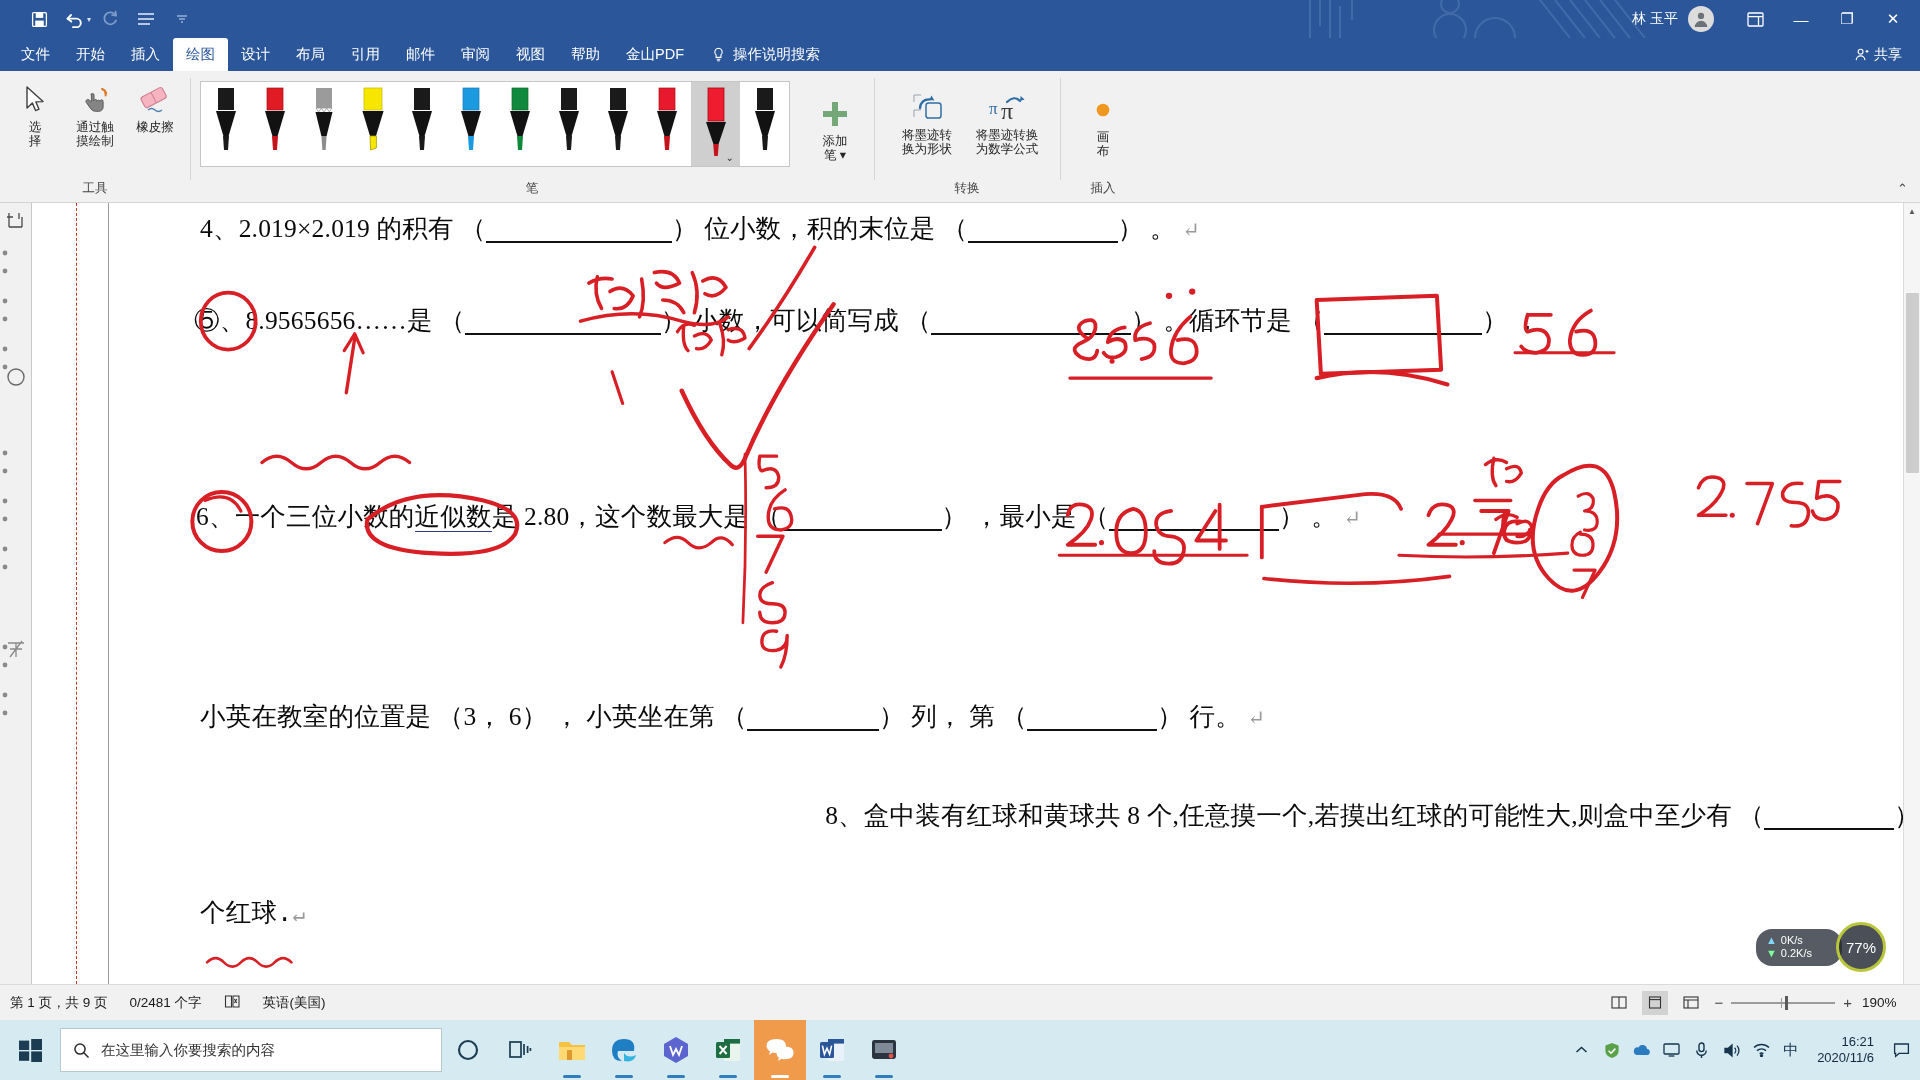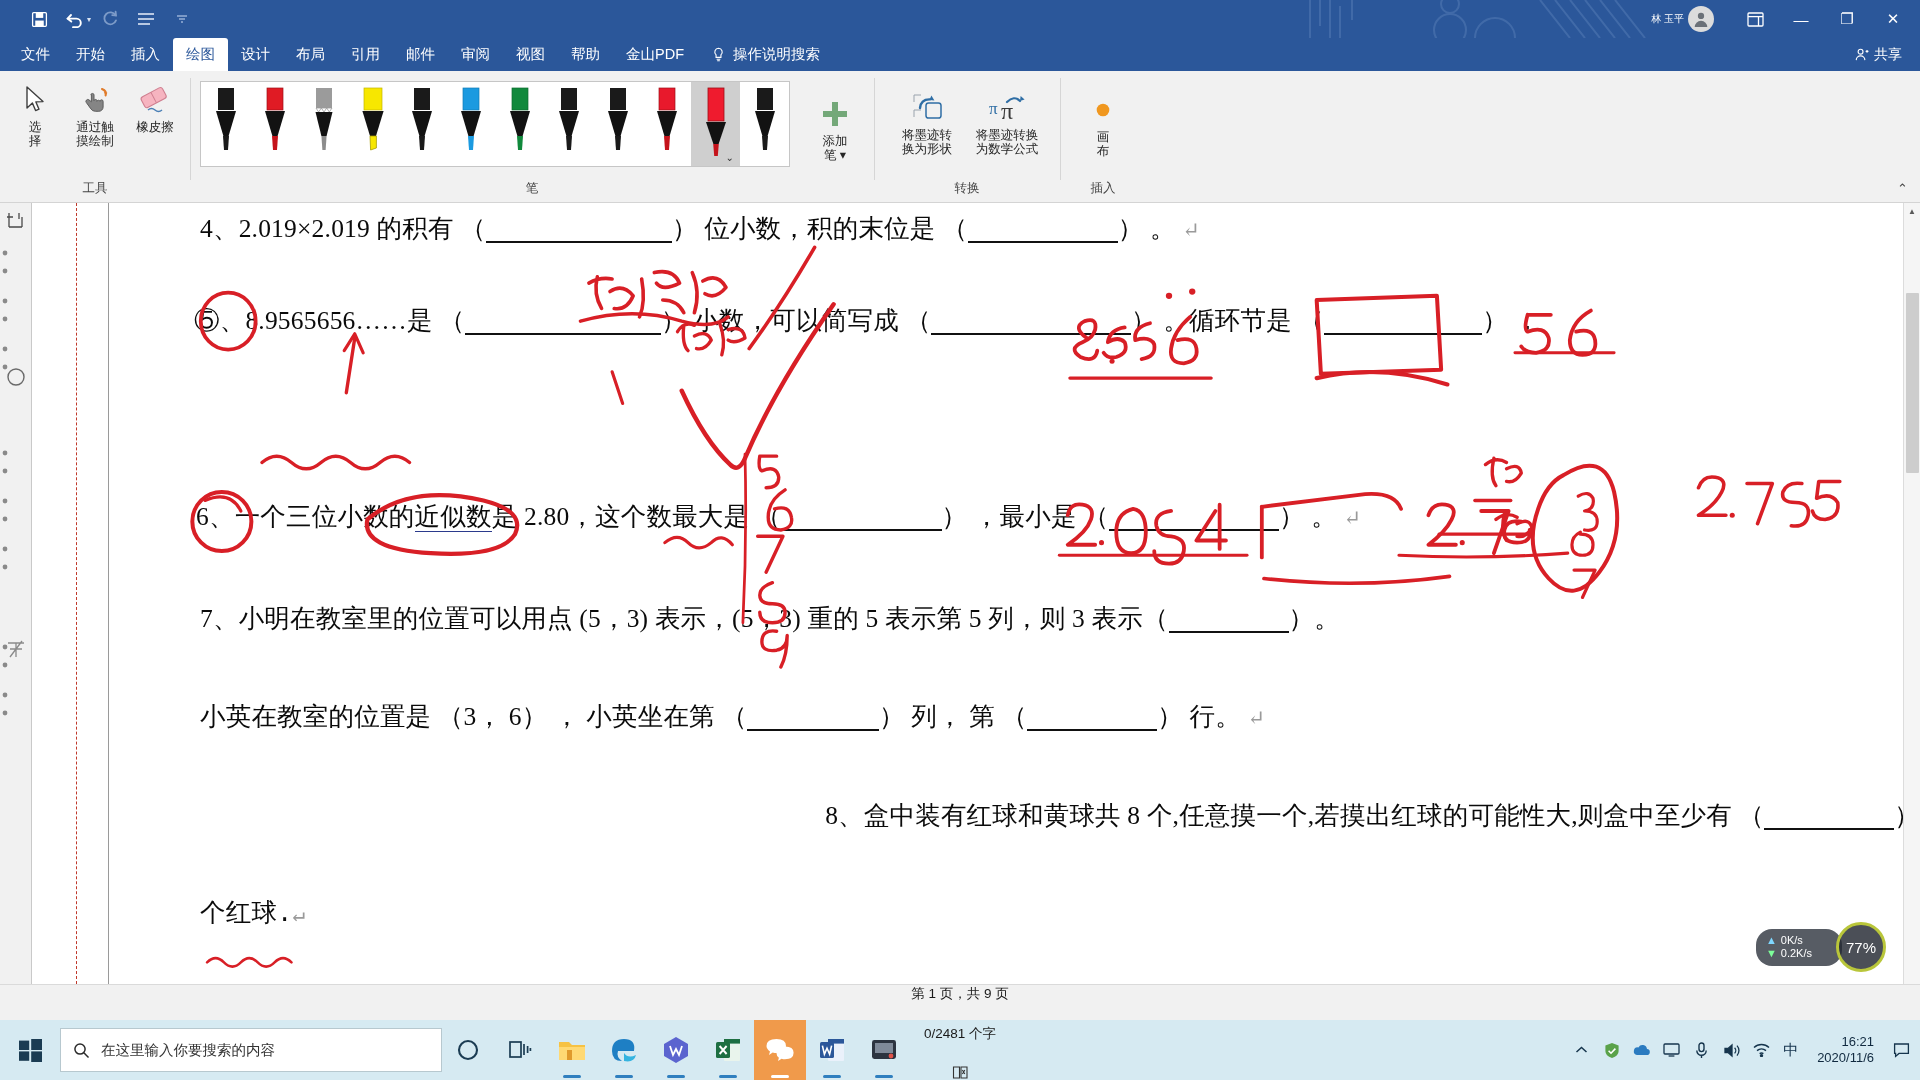--- a/index.html
+++ b/index.html
@@ -23,21 +23,21 @@
     width:34px;height:30px;display:flex;align-items:center;justify-content:center;
     color:#e8eefa;cursor:default;
   }
   .qat .qbtn.dim{color:#7d9bc8;}
   .qat .caret{font-size:8px;margin-left:-7px;color:#d8e2f2;}
   #win-title{
     position:absolute;left:0;right:0;text-align:center;font-size:14.5px;
     color:#ffffff;letter-spacing:.2px;z-index:1;pointer-events:none;
   }
   .title-right{margin-left:auto;display:flex;align-items:center;z-index:2;padding-right:4px;}
-  #user-name{font-size:10px;color:#fff;margin-right:4px;}
+  #user-name{font-size:14px;color:#fff;margin-right:10px;}
   #avatar{
     width:26px;height:26px;border-radius:50%;background:#dcdcdc;
     display:flex;align-items:center;justify-content:center;margin-right:18px;
   }
   #avatar svg{width:18px;height:18px;}
   .ribbon-opt{width:46px;height:38px;display:flex;align-items:center;justify-content:center;color:#fff;}
   .wbtn{width:46px;height:38px;display:flex;align-items:center;justify-content:center;color:#fff;font-size:15px;}
   
   #tabstrip{
     height:33px;background:#2b579a;display:flex;align-items:flex-end;
@@ -126,21 +126,21 @@
   #netpill .up{color:#7fd7ff;}
   #netpill .dn{color:#7dff9a;}
   #zoomring{
     position:absolute;right:34px;bottom:12px;width:50px;height:50px;border-radius:50%;
     background:rgba(35,40,50,.82);display:flex;align-items:center;justify-content:center;
     color:#fff;font-size:15px;border:3px solid #b9c63a;
   }
   
   #statusbar{
     height:36px;background:#f1f1f1;border-top:1px solid #dadada;display:flex;align-items:center;
-    padding:0 20px;font-size:13.5px;color:#1a1a1a;gap:22px;flex-direction:column;
+    padding:0 10px;font-size:13.5px;color:#1a1a1a;gap:22px;
   }
   #statusbar .sright{margin-left:auto;display:flex;align-items:center;gap:10px;}
   .viewbtn{width:26px;height:24px;display:flex;align-items:center;justify-content:center;}
   .viewbtn.active{background:#d2d2d2;}
   #zoomslider{display:flex;align-items:center;gap:8px;}
   #zoomslider .track{width:104px;height:2px;background:#9b9b9b;position:relative;}
   #zoomslider .knob{position:absolute;left:54px;top:-6px;width:3px;height:14px;background:#5a5a5a;}
   #zoomslider .mid{position:absolute;left:50px;top:-4px;width:1px;height:10px;background:#9b9b9b;}
   .zsign{font-size:15px;color:#444;}
   
@@ -522,23 +522,20 @@
       <div class="docline" style="top:100px;left:162px;">
         ⑤、8.9565656……是 （<span class="blank" style="width:196px"></span>） 小数，可以简写成 （<span class="blank" style="width:200px"></span>） 。循环节是 （<span class="blank" style="width:158px"></span>） ，
       </div>
 
 
       <div class="docline" style="top:296px;left:164px;">
         6、一个三位小数的<span class="ulink">近似数</span>是 2.80，这个数最大是 （<span class="blank" style="width:160px"></span>） ，最小是 （<span class="blank" style="width:170px"></span>） 。
         <span class="pilcrow">↵</span>
       </div>
 
-      <div class="docline" style="top:398px;left:168px;">
-        7、小明在教室里的位置可以用点 (5，3) 表示，(5，3) 重的 5 表示第 5 列，则 3 表示（<span class="blank" style="width:120px"></span>）。
-      </div>
 
       <div class="docline" style="top:496px;left:168px;">
         小英在教室的位置是 （3， 6） ， 小英坐在第 （<span class="blank" style="width:132px"></span>） 列， 第 （<span class="blank" style="width:130px"></span>） 行。
         <span class="pilcrow">↵</span>
       </div>
 
       <div class="docline" style="top:595px;left:168px;text-align:right;">
         8、盒中装有红球和黄球共 8 个,任意摸一个,若摸出红球的可能性大,则盒中至少有 （<span class="blank" style="width:130px"></span>）
       </div>
 

